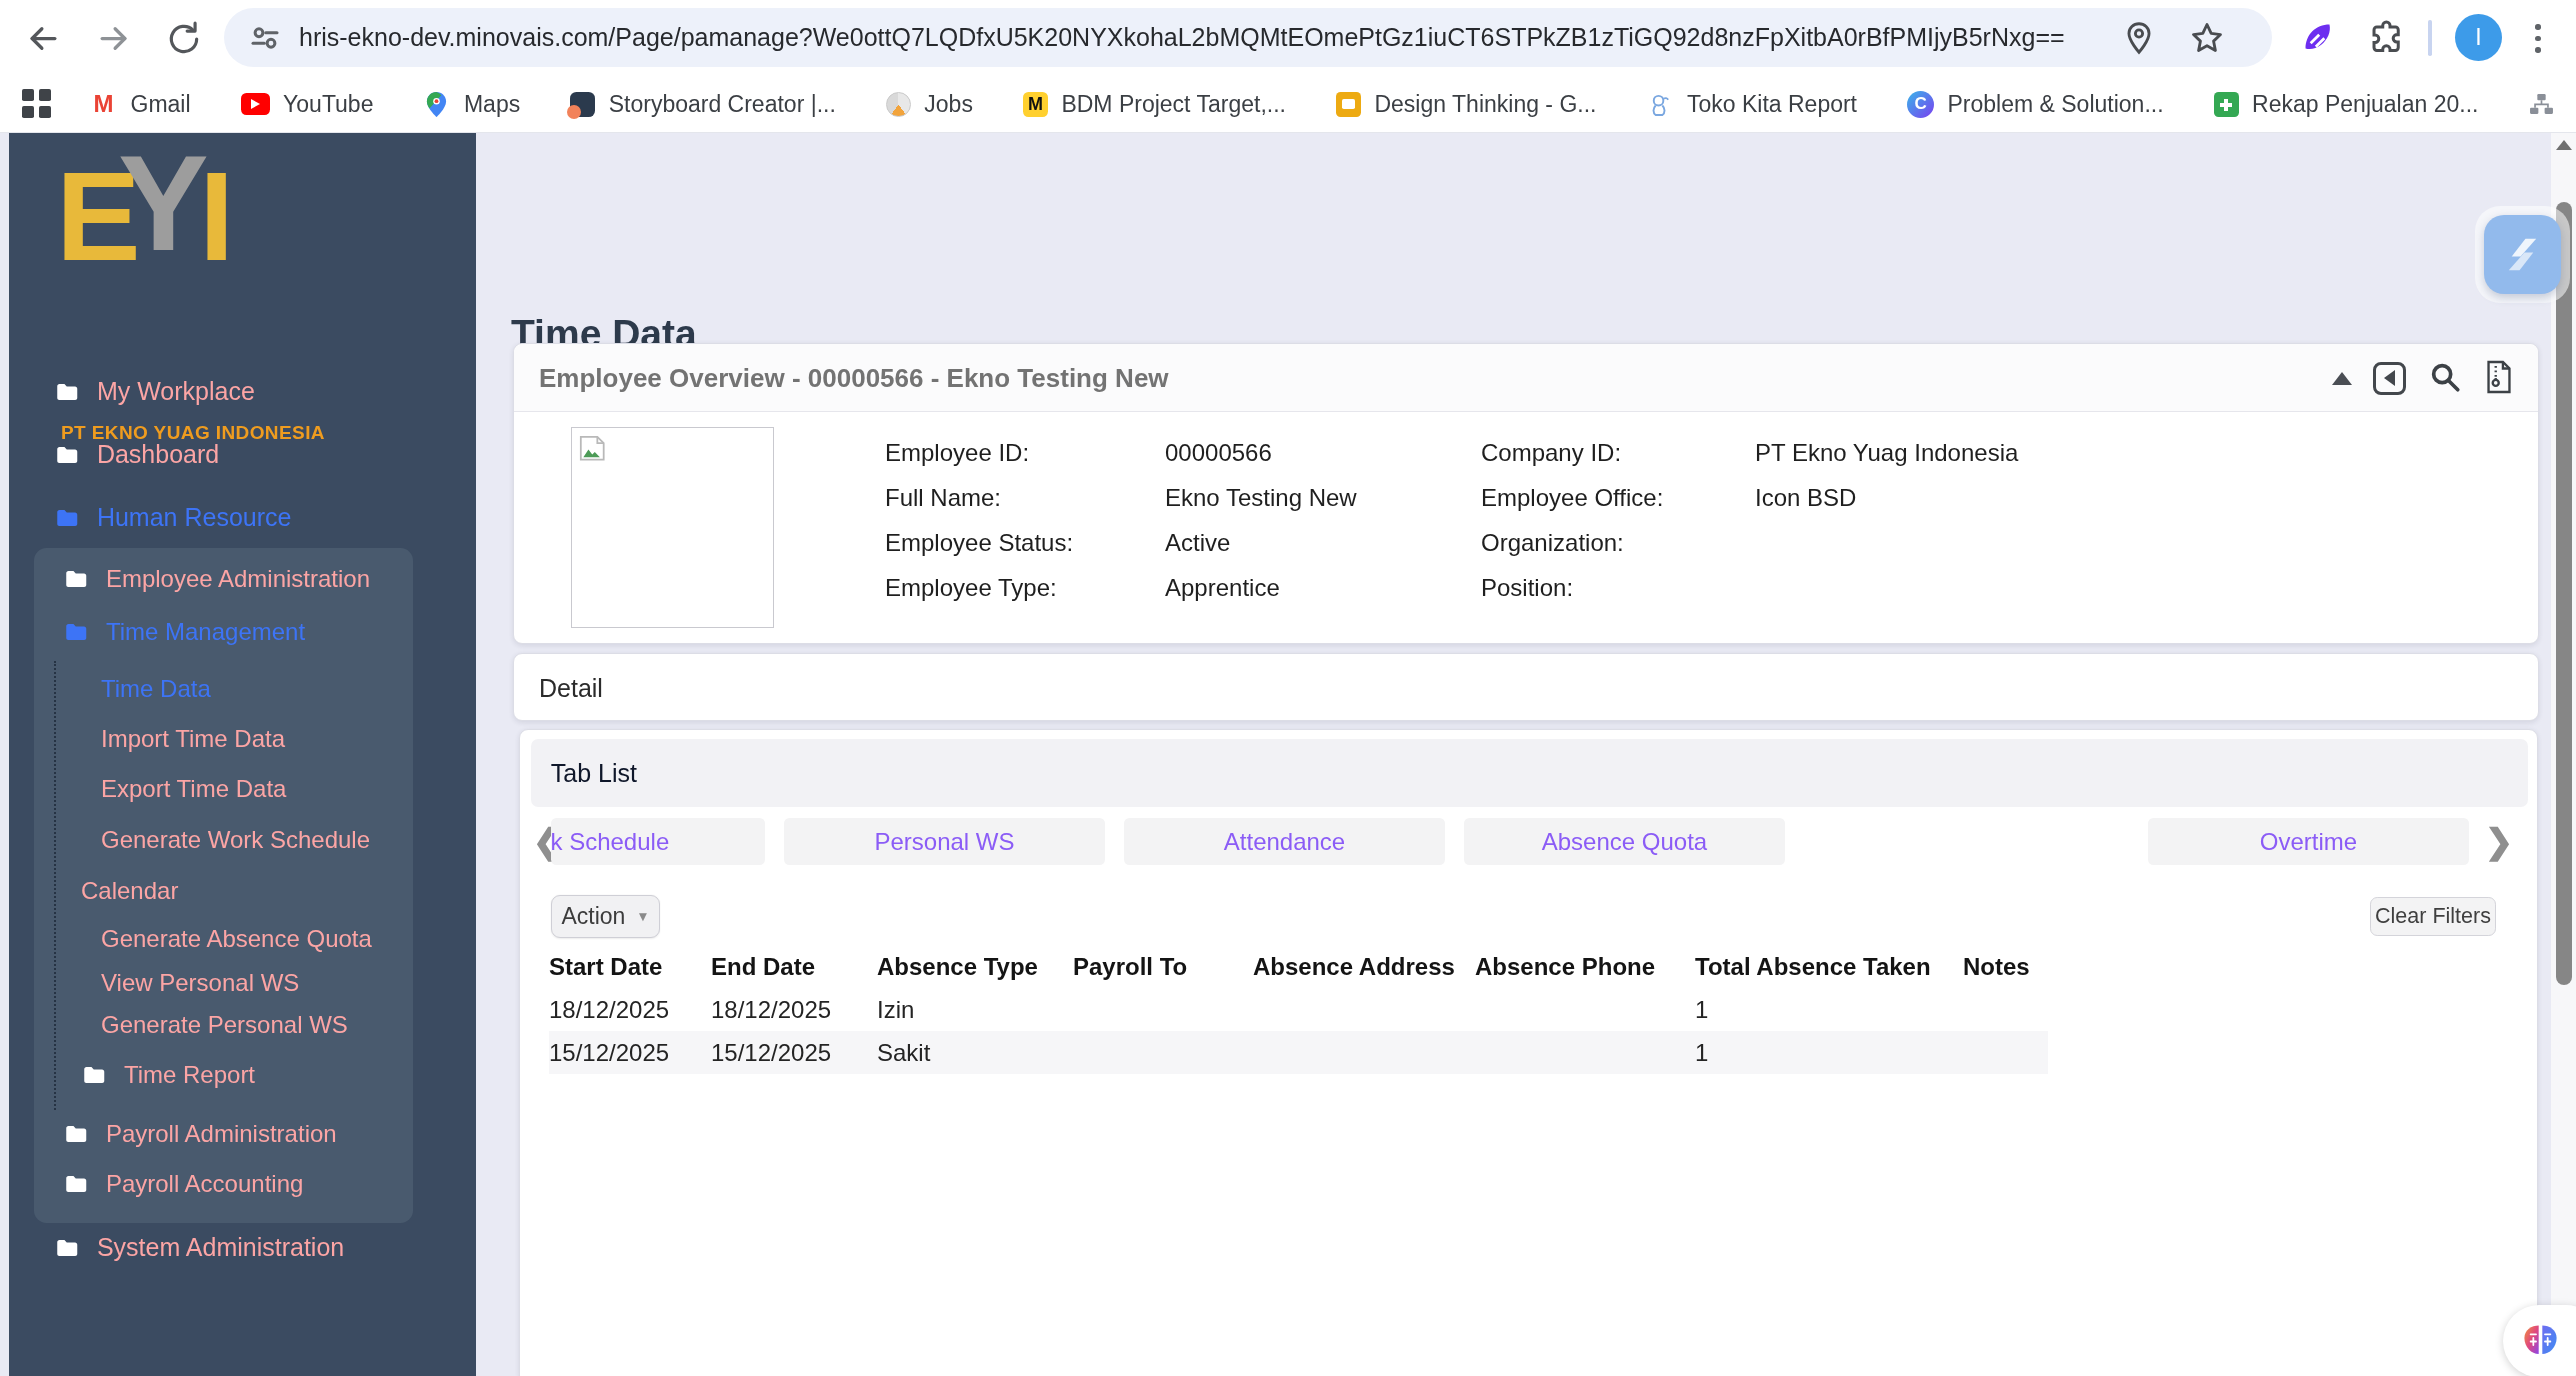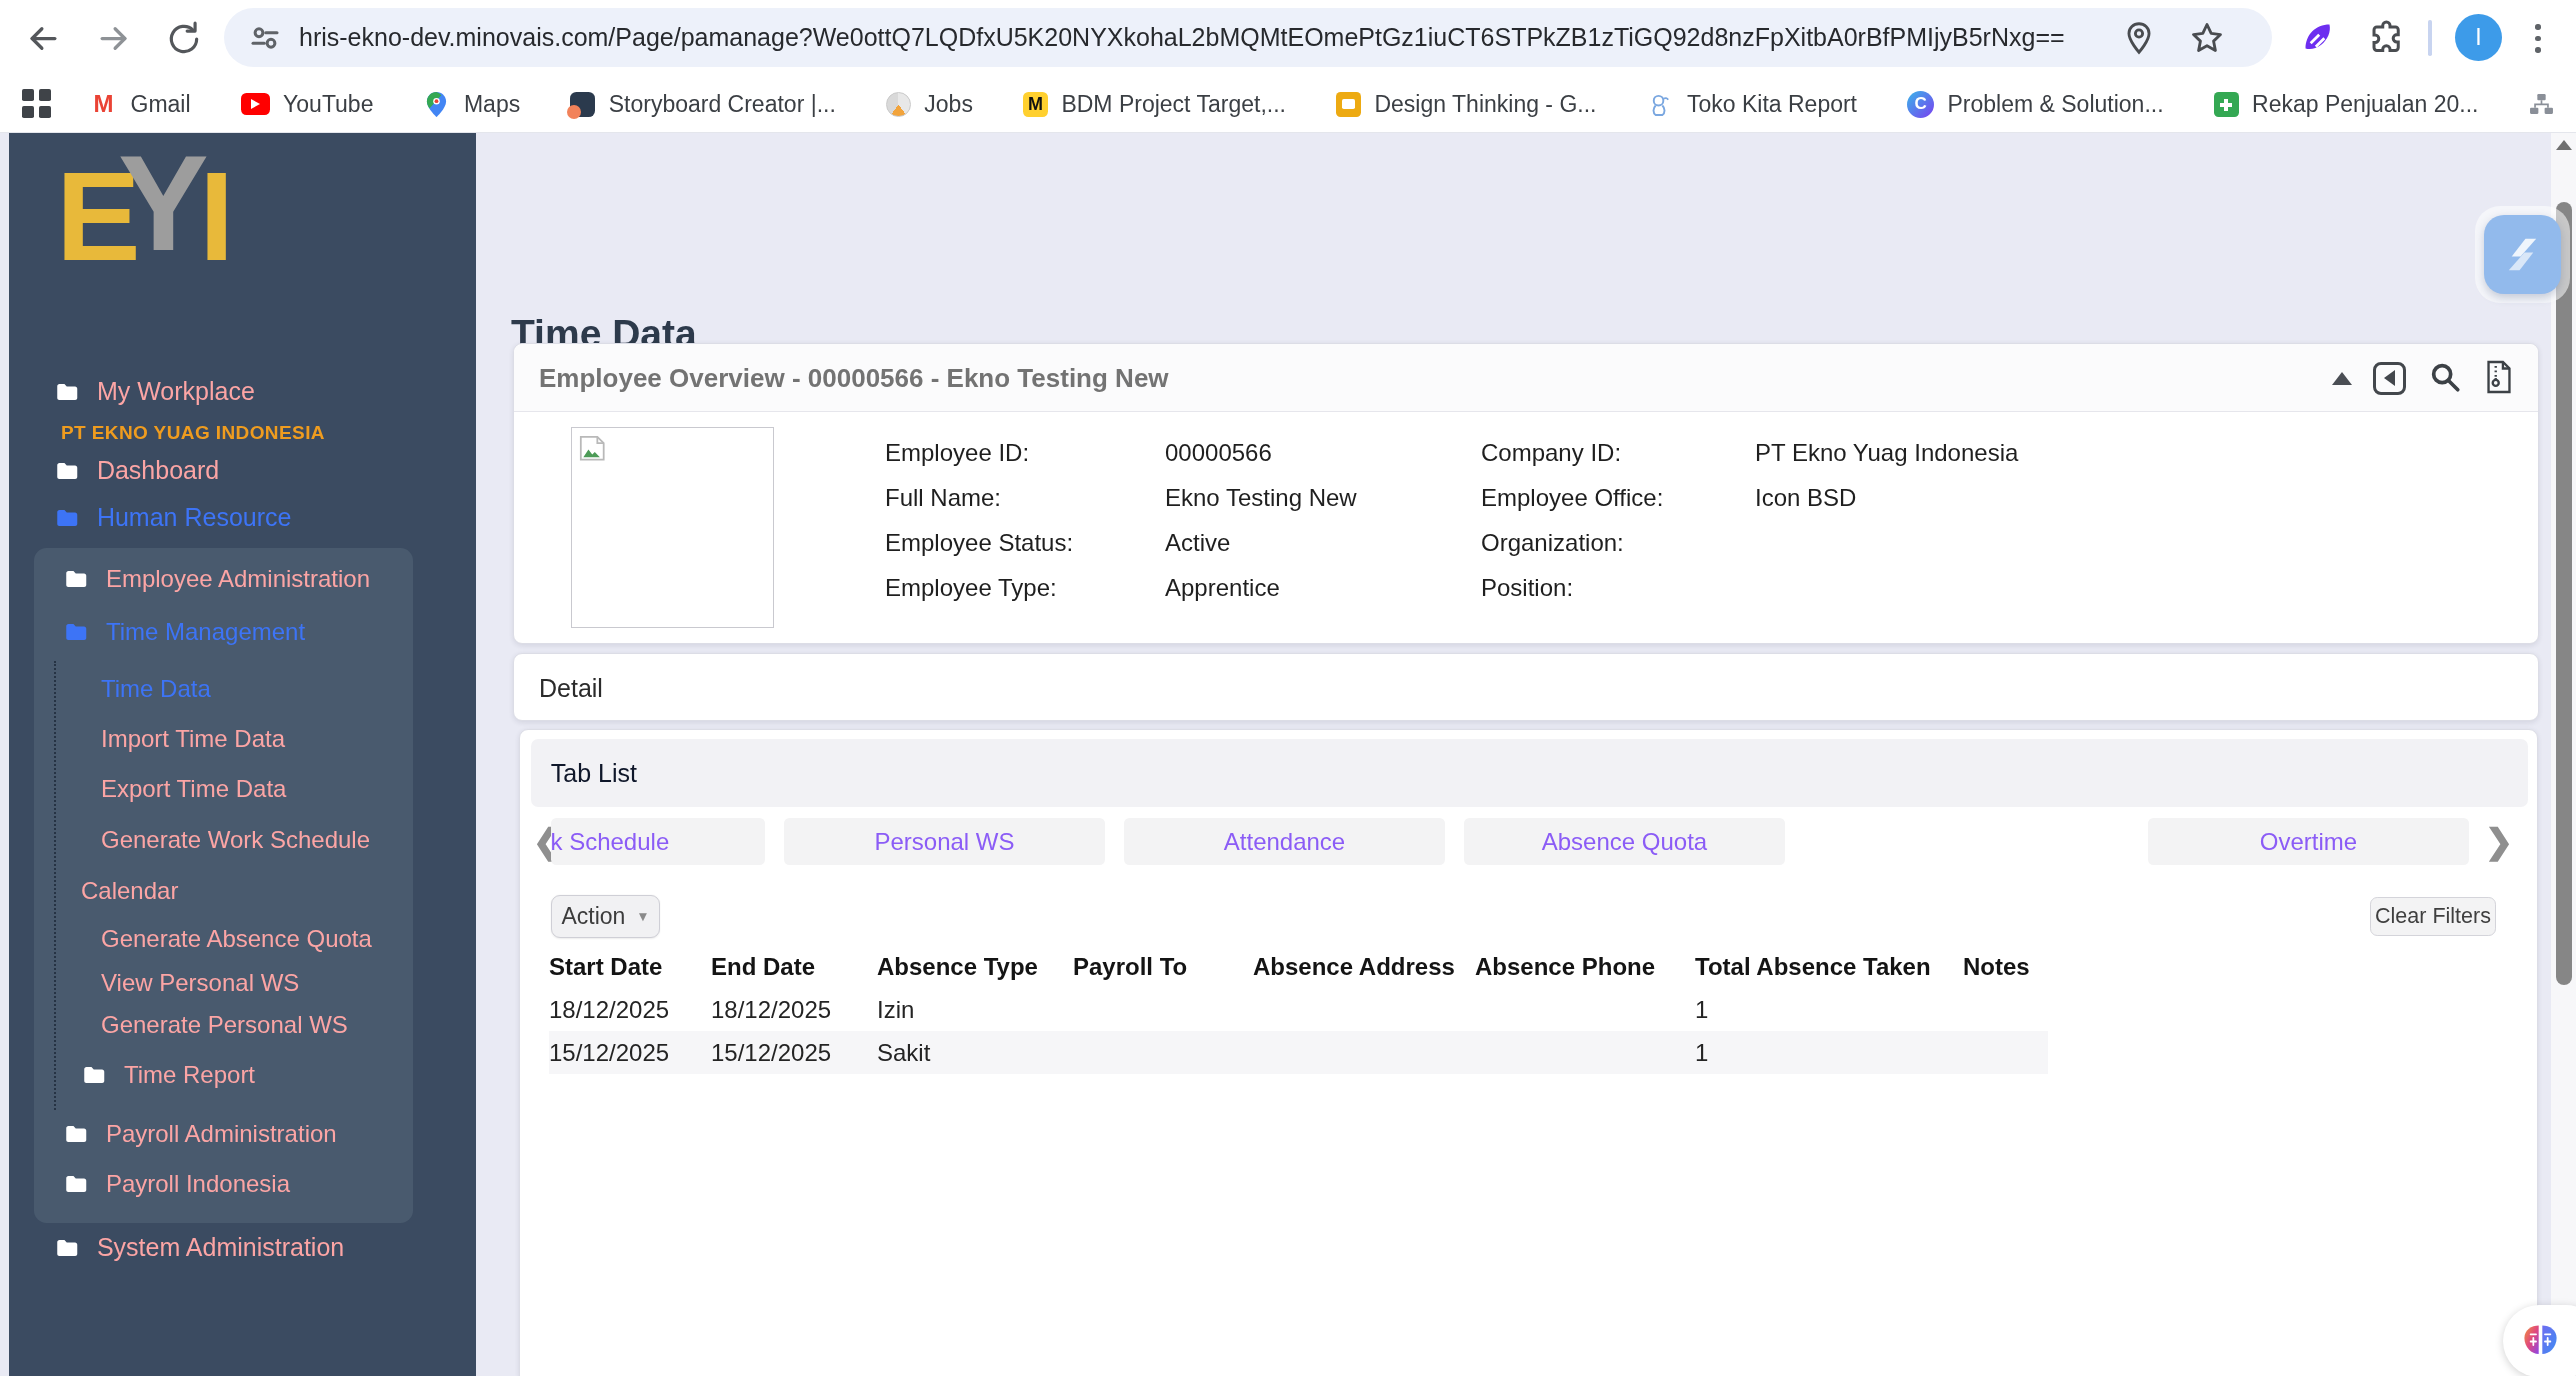--- a/index.html
+++ b/index.html
@@ -264,21 +264,21 @@
         <span class="logo-e" style="left:190px; top:20px;">I</span>
         <div class="company">PT EKNO YUAG INDONESIA</div>
       </div>
 
       <div class="nav1" style="left:43px; top:244px;">
         <svg class="fico" viewBox="0 0 24 24">
             <path d="M2 6.2C2 5 3 4 4.2 4h5l2.3 2.6h8.3c1.2 0 2.2 1 2.2 2.2V18c0 1.1-.9 2-2 2H4c-1.1 0-2-.9-2-2V6.2z"></path>
           </svg>
         <span>My Workplace</span>
       </div>
-      <div class="nav1" style="left:43px; top:323px;">
+      <div class="nav1" style="left:43px; top:307px;">
         <svg class="fico" viewBox="0 0 24 24">
             <path d="M2 6.2C2 5 3 4 4.2 4h5l2.3 2.6h8.3c1.2 0 2.2 1 2.2 2.2V18c0 1.1-.9 2-2 2H4c-1.1 0-2-.9-2-2V6.2z"></path>
           </svg>
         <span>Dashboard</span>
       </div>
       <div class="nav1 blue" style="left:43px; top:370px;">
         <svg class="fico" viewBox="0 0 24 24">
             <path d="M2 6.2C2 5 3 4 4.2 4h5l2.3 2.6h8.3c1.2 0 2.2 1 2.2 2.2V18c0 1.1-.9 2-2 2H4c-1.1 0-2-.9-2-2V6.2z"></path>
           </svg>
         <span>Human Resource</span>
@@ -333,21 +333,21 @@
       <div class="nav2" style="left:52px; top:987px;">
         <svg class="fico" viewBox="0 0 24 24">
             <path d="M2 6.2C2 5 3 4 4.2 4h5l2.3 2.6h8.3c1.2 0 2.2 1 2.2 2.2V18c0 1.1-.9 2-2 2H4c-1.1 0-2-.9-2-2V6.2z"></path>
           </svg>
         <span>Payroll Administration</span>
       </div>
       <div class="nav2" style="left:52px; top:1037px;">
         <svg class="fico" viewBox="0 0 24 24">
             <path d="M2 6.2C2 5 3 4 4.2 4h5l2.3 2.6h8.3c1.2 0 2.2 1 2.2 2.2V18c0 1.1-.9 2-2 2H4c-1.1 0-2-.9-2-2V6.2z"></path>
           </svg>
-        <span>Payroll Indonesia</span>
+        <span>Payroll Accounting</span>
       </div>
       <div class="nav1" style="left:43px; top:1100px;">
         <svg class="fico" viewBox="0 0 24 24">
             <path d="M2 6.2C2 5 3 4 4.2 4h5l2.3 2.6h8.3c1.2 0 2.2 1 2.2 2.2V18c0 1.1-.9 2-2 2H4c-1.1 0-2-.9-2-2V6.2z"></path>
           </svg>
         <span>System Administration</span>
       </div>
     </aside>
 
     <div class="page-title">Time Data</div>

